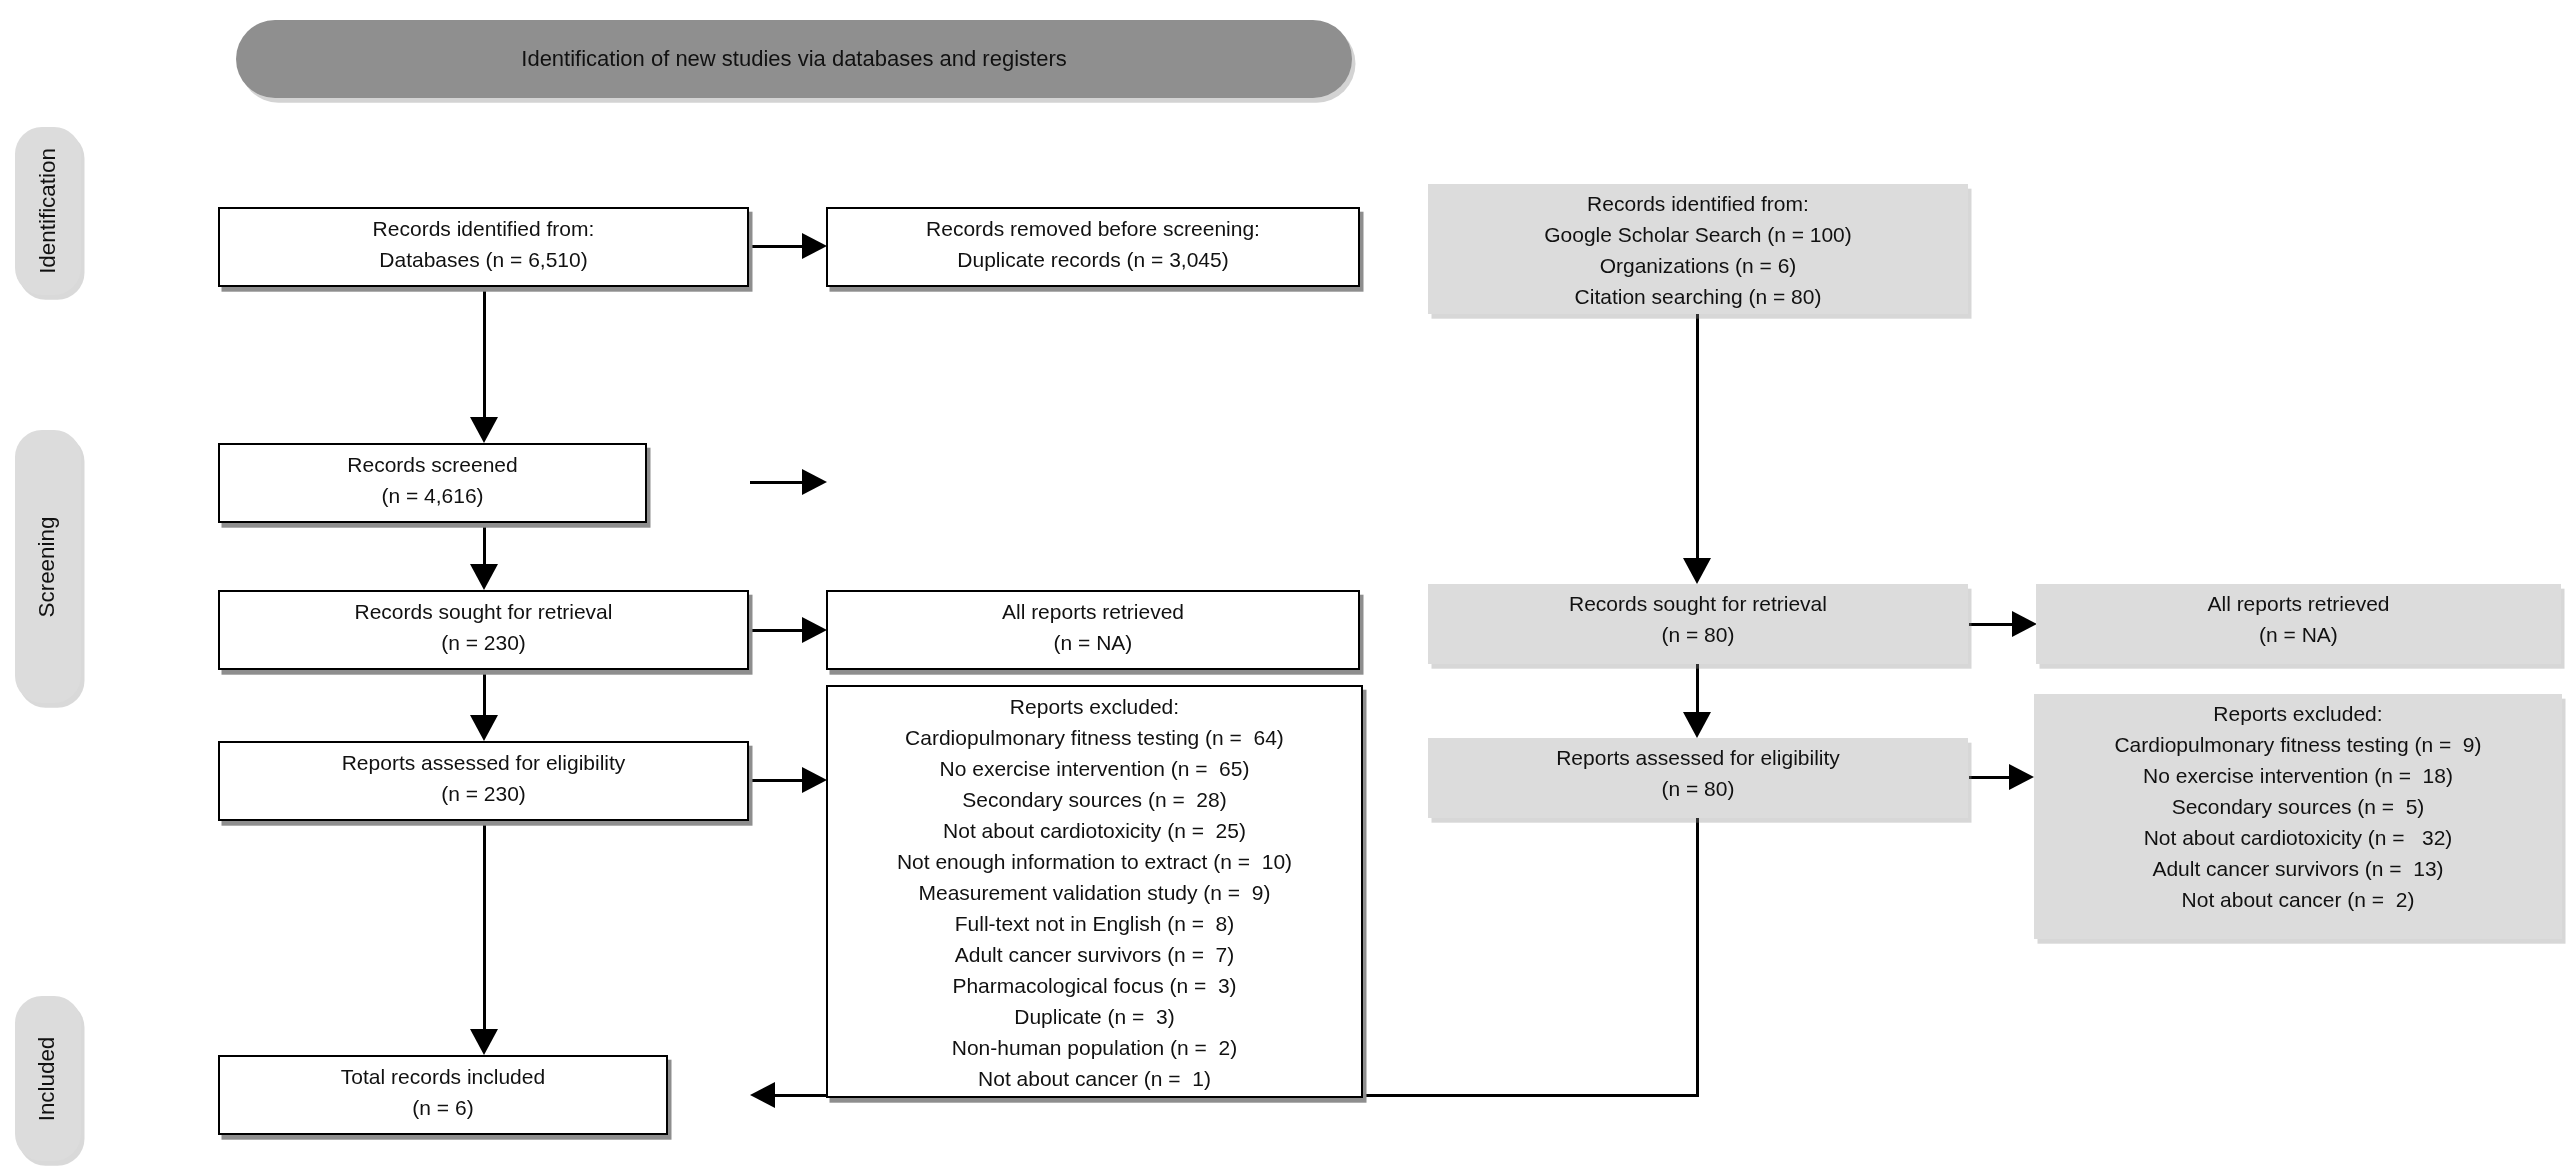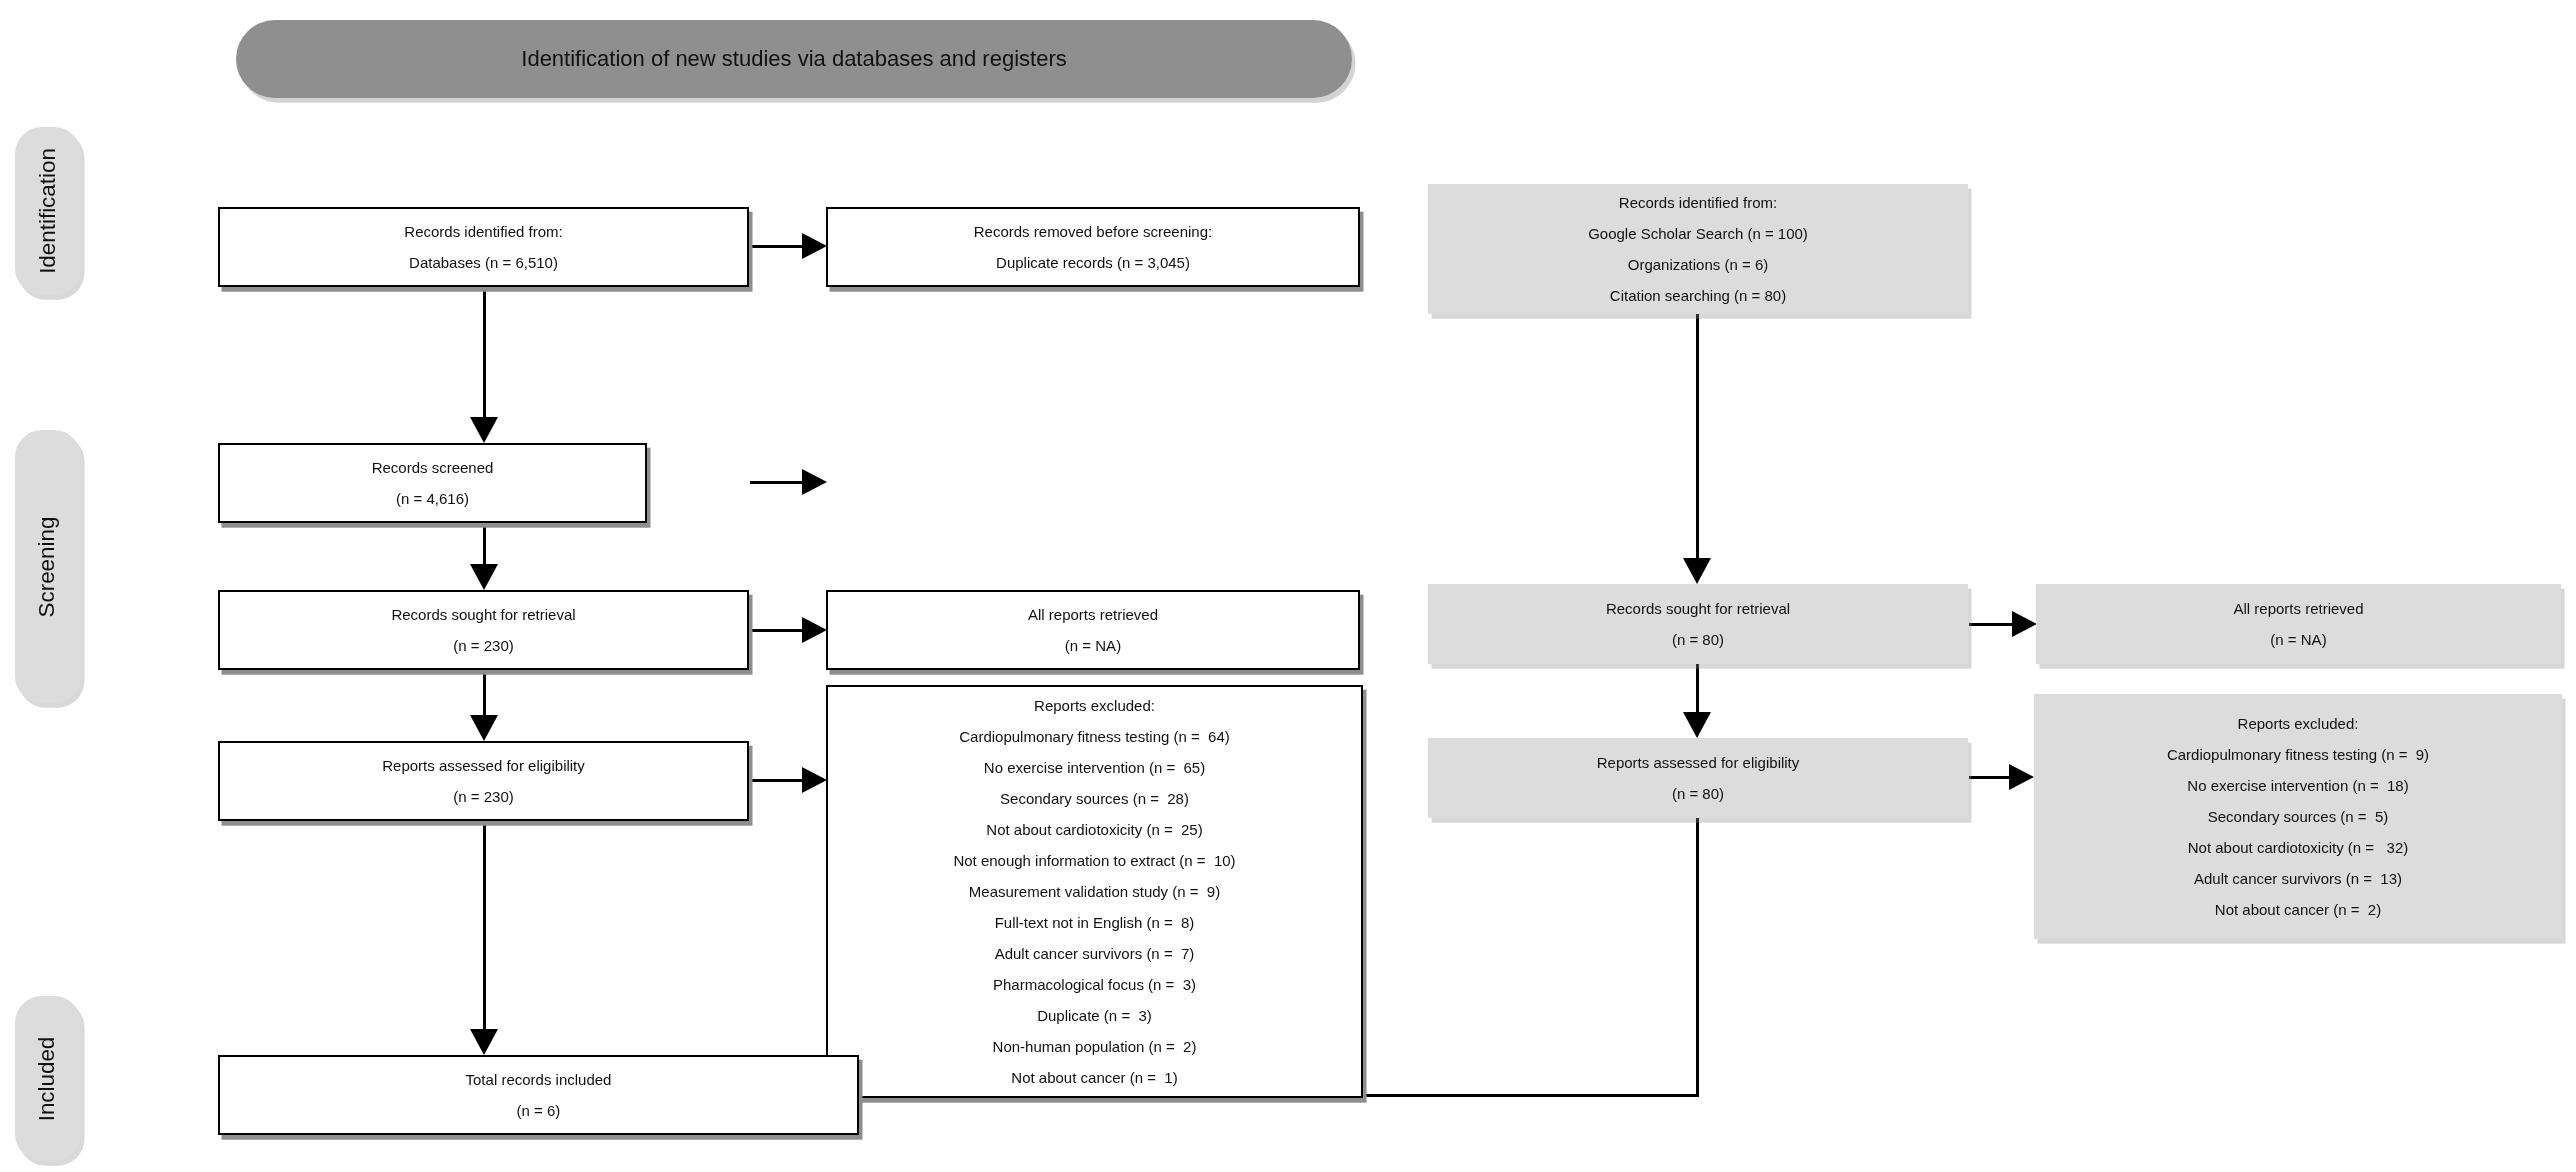--- a/index.html
+++ b/index.html
@@ -19,35 +19,35 @@
   
   .stage { position:absolute; display:flex; align-items:center; justify-content:center;
            background:#dcdcdc; border-radius:27px;
            box-shadow:3.5px 4.7px 0 rgba(130,130,130,0.30); }
   .stage .rot { transform:rotate(-90deg); white-space:nowrap; font-size:22.4px; }
   #stId { left:14.8px; top:127px;  width:66px; height:168px; }
   #stSc { left:14.8px; top:430px;  width:66px; height:273px; }
   #stIn { left:14.8px; top:996px; width:66px; height:165px; }
 
   
-  .box { position:absolute; display:flex; align-items:center; justify-content:center;
-         text-align:center; font-size:15px; line-height:31px; z-index:3; padding:3.5px 8.3px; }
+  .box { position:absolute; display:flex; justify-content:center;
+         text-align:center; font-size:21px; line-height:31px; z-index:3; padding:3.5px 8.3px; }
   .box .t { white-space:pre-wrap; }
   .white { background:#ffffff; border:2.4px solid #000; box-shadow:3.5px 4.7px 0 #8e8e8e; }
   .gray  { background:#dcdcdc; box-shadow:3.5px 4.7px 0 rgba(140,140,140,0.35); }
 
   #bxA { left:218px;  top:207px;  width:531px; height:80px; }
   #bxB { left:826px; top:207px;  width:534px; height:80px; }
   #bxC { left:218px;  top:443px;  width:429px; height:80px; }
   #bxD { left:826px; top:443px;  width:534px; height:80px; }
   #bxE { left:218px;  top:590px; width:531px; height:80px; }
   #bxF { left:826px; top:590px; width:534px; height:80px; }
   #bxG { left:218px;  top:741px; width:531px; height:80px; }
   #bxH { left:826px; top:685px; width:537px; height:413px; }
-  #bxI { left:218px;  top:1055px; width:641px; height:80px; }
+  #bxI { left:218px;  top:1055px; width:450px; height:80px; }
 
   #bxJ { left:1428px; top:184px;  width:540px; height:130px; }
   #bxK { left:1428px; top:584px;  width:540px; height:80px; }
   #bxL { left:2036px; top:584px;  width:525px; height:80px; }
   #bxM { left:1428px; top:738px; width:540px; height:80px; }
   #bxN { left:2034px; top:694px; width:528px; height:245px; }
 
   
   .lh, .lv { position:absolute; background:#000; z-index:1; }
   .lh { height:3px; }

